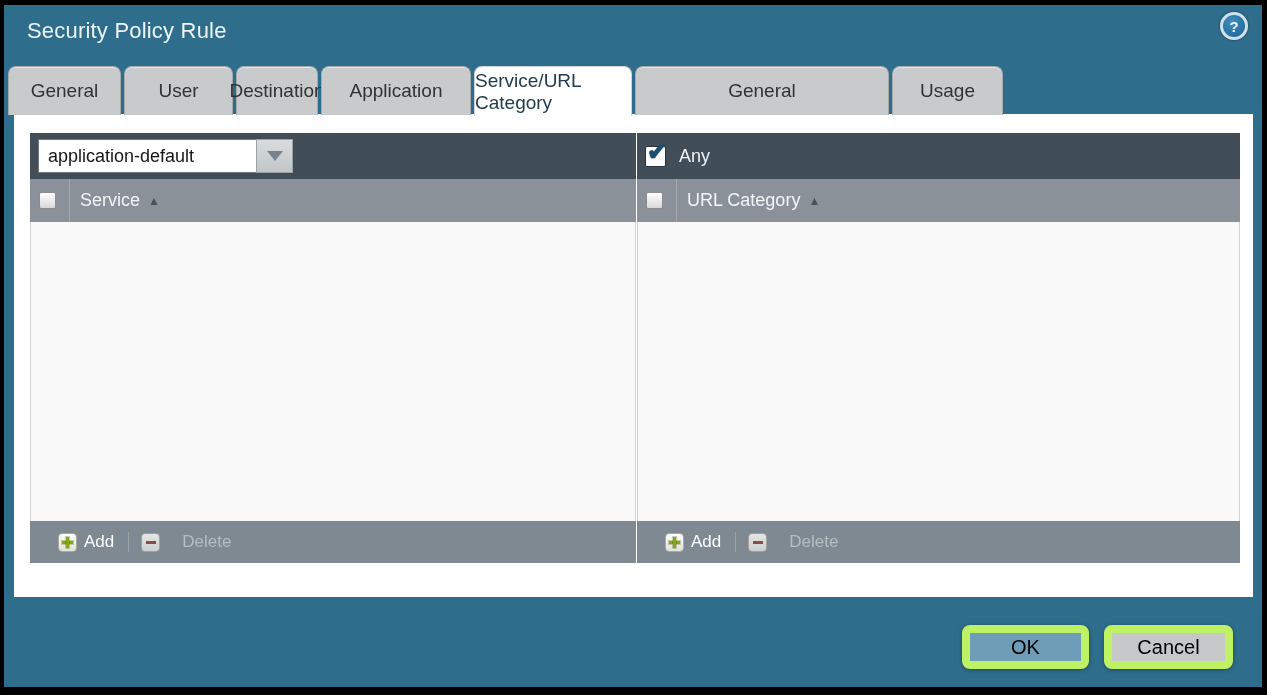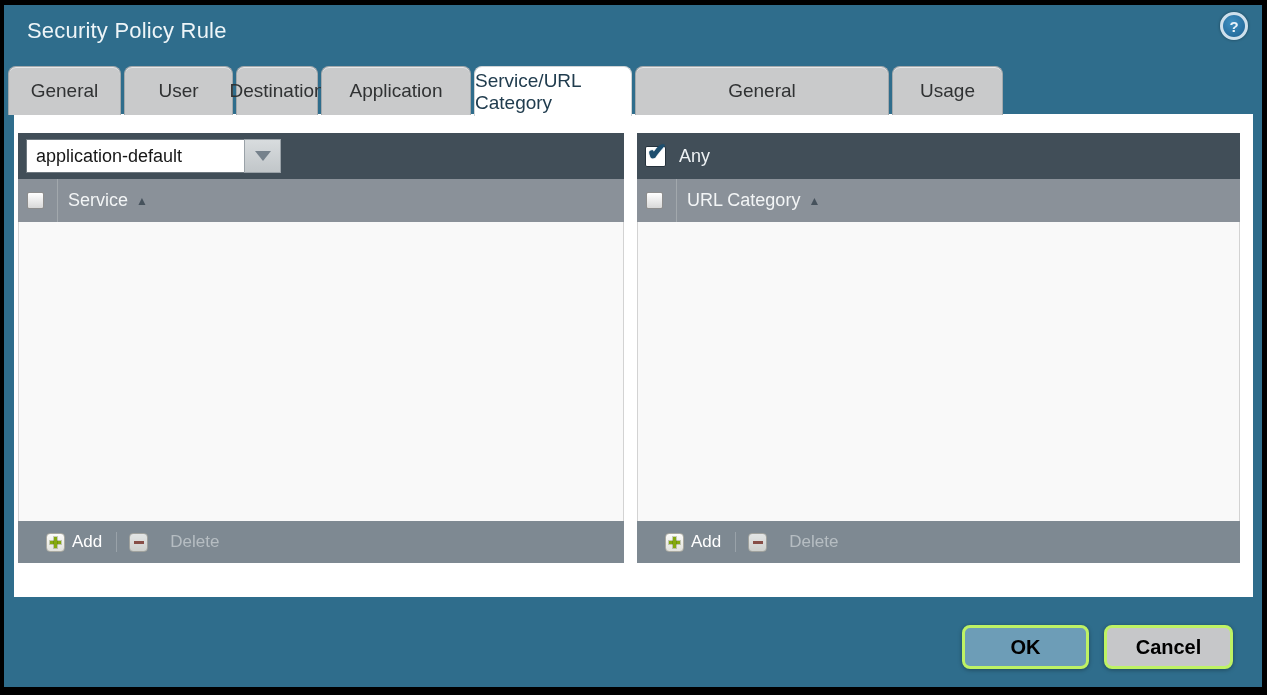--- a/index.html
+++ b/index.html
@@ -61,21 +61,21 @@
   }
   
   .content {
     position:absolute; left:10px; top:109px; width:1239px; height:483px;
     background:#ffffff; z-index:2;
   }
   .panel {
     position:absolute; top:19px; height:430px;
     display:flex; flex-direction:column;
   }
-  .panel-left  { left:4px;   width:606px; }
+  .panel-left  { left:16px;   width:606px; }
   .panel-right { left:623px; width:603px; }
 
   .panel-toolbar {
     height:46px; background:#414e58; flex:0 0 46px;
     display:flex; align-items:center; padding:0 8px;
   }
   .combo { display:flex; height:34px; }
   .combo-input {
     width:218px; height:34px; background:#fff;
     border:1px solid #6e7880; border-right:none;
@@ -149,27 +149,26 @@
   }
   .add-label { color:#ffffff; font-size:17px; margin-left:7px; }
   .footsep { width:1px; height:20px; background:#99a2a9; margin:0 12px 0 14px; }
   .delete-btn { opacity:.95; cursor:default; }
   .delete-btn .icon-box { opacity:.85; }
   .delete-label { color:#b9c0c5; font-size:17px; margin-left:22px; }
 
   
   .btn {
     position:absolute; height:44px; border-radius:8px;
-    border:3px solid #bef264;
+    border:8px solid #bef264;
     font-size:20px; color:#000;
     display:flex; align-items:center; justify-content:center;
     box-shadow:0 1px 4px rgba(0,0,0,.35);
     cursor:pointer;
     font-family:"Liberation Sans", sans-serif;
-    font-weight:bold;
   }
   .btn-ok     { left:958px;  top:620px; width:127px; background:#6d9db7; }
   .btn-cancel { left:1100px; top:620px; width:129px; background:#c6c7c9; }
 </style>
 </head>
 <body>
 
 <div class="dialog">
 
   <div class="title">Security Policy Rule</div>

